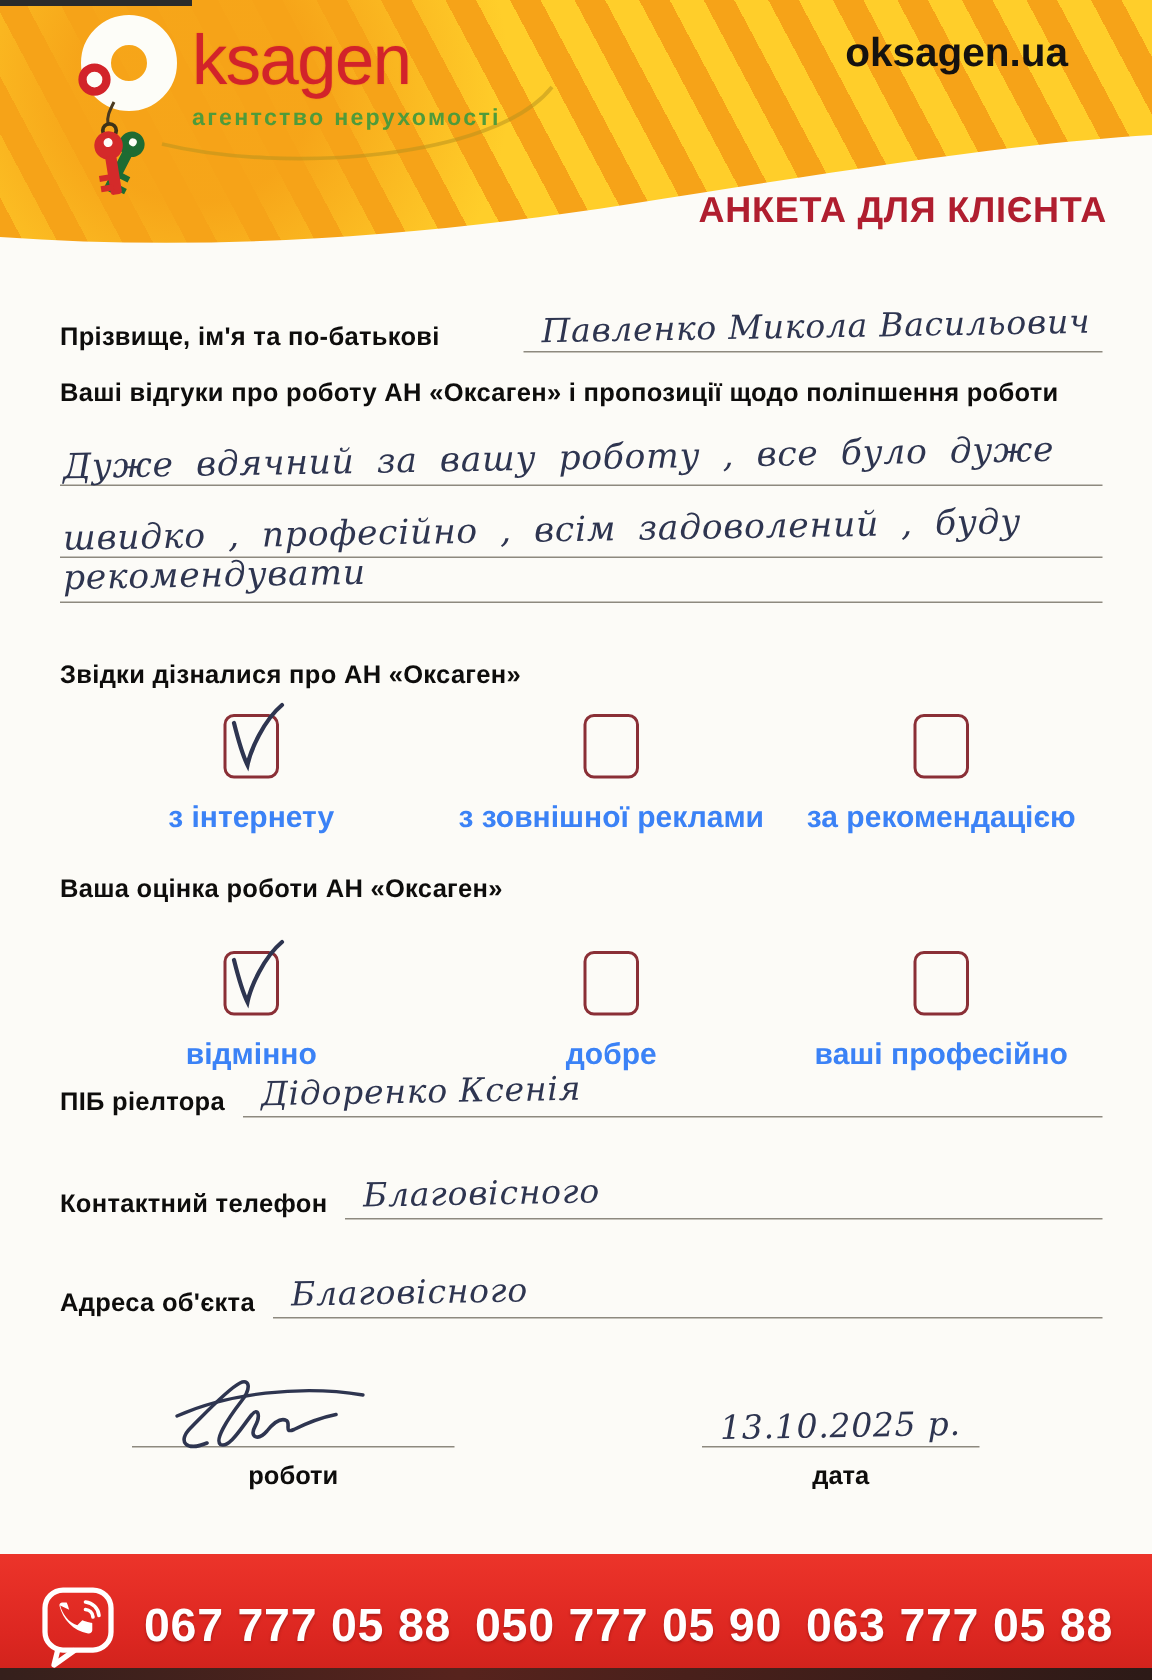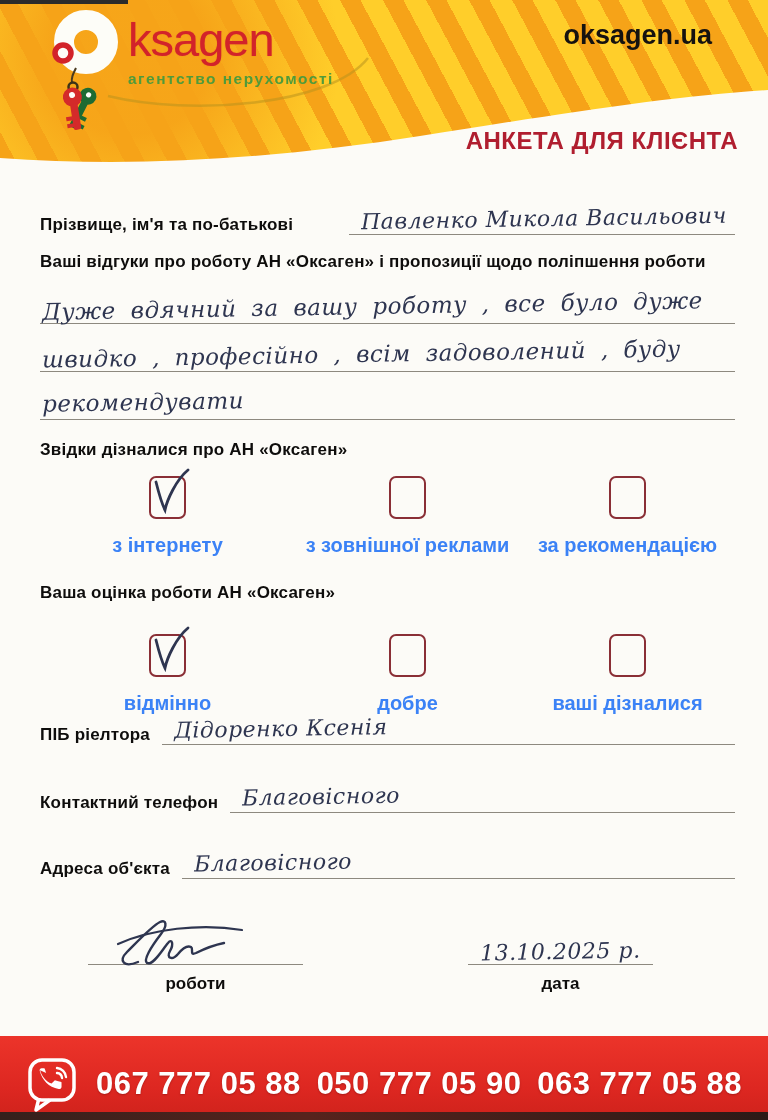--- a/index.html
+++ b/index.html
@@ -119,21 +119,21 @@
     </span>
   </div>
 
   <div class="block-lbl" style="top:252px;">Ваші відгуки про роботу АН «Оксаген» і пропозиції щодо поліпшення роботи</div>
   <div class="fb-line" style="top:275px;">
     <span class="hand">Дуже вдячний за вашу роботу , все було дуже</span>
   </div>
   <div class="fb-line" style="top:323px;">
     <span class="hand">швидко , професійно , всім задоволений , буду</span>
   </div>
-  <div class="fb-line" style="top:371px;">
+  <div class="fb-line" style="top:353px;">
     <span class="hand">рекомендувати</span>
   </div>
 
   <div class="block-lbl" style="top:440px;">Звідки дізналися про АН «Оксаген»</div>
   <div class="cbx-row" style="top:476px;">
     <div class="opt">
       <span class="cbx">
         <svg class="check" width="38" height="48" viewBox="0 0 38 48">
           <path d="M4,14 C7,26 11,38 13,42 C15,32 24,12 36,2" fill="none" stroke="#2e3550" stroke-width="2.8" stroke-linecap="round"></path>
         </svg>
@@ -167,21 +167,21 @@
     <div class="opt">
       <span class="cbx">
         
       </span>
       <span class="opt-lbl">добре</span>
     </div>
     <div class="opt">
       <span class="cbx">
         
       </span>
-      <span class="opt-lbl">ваші дізналися</span>
+      <span class="opt-lbl">ваші професійно</span>
     </div>
   </div>
 
   <div class="row" style="top:706px;align-items:flex-end;">
     <span class="lbl">ПІБ ріелтора</span>
     <span class="wline">
       <span class="hand">Дідоренко Ксенія</span>
     </span>
   </div>
 

